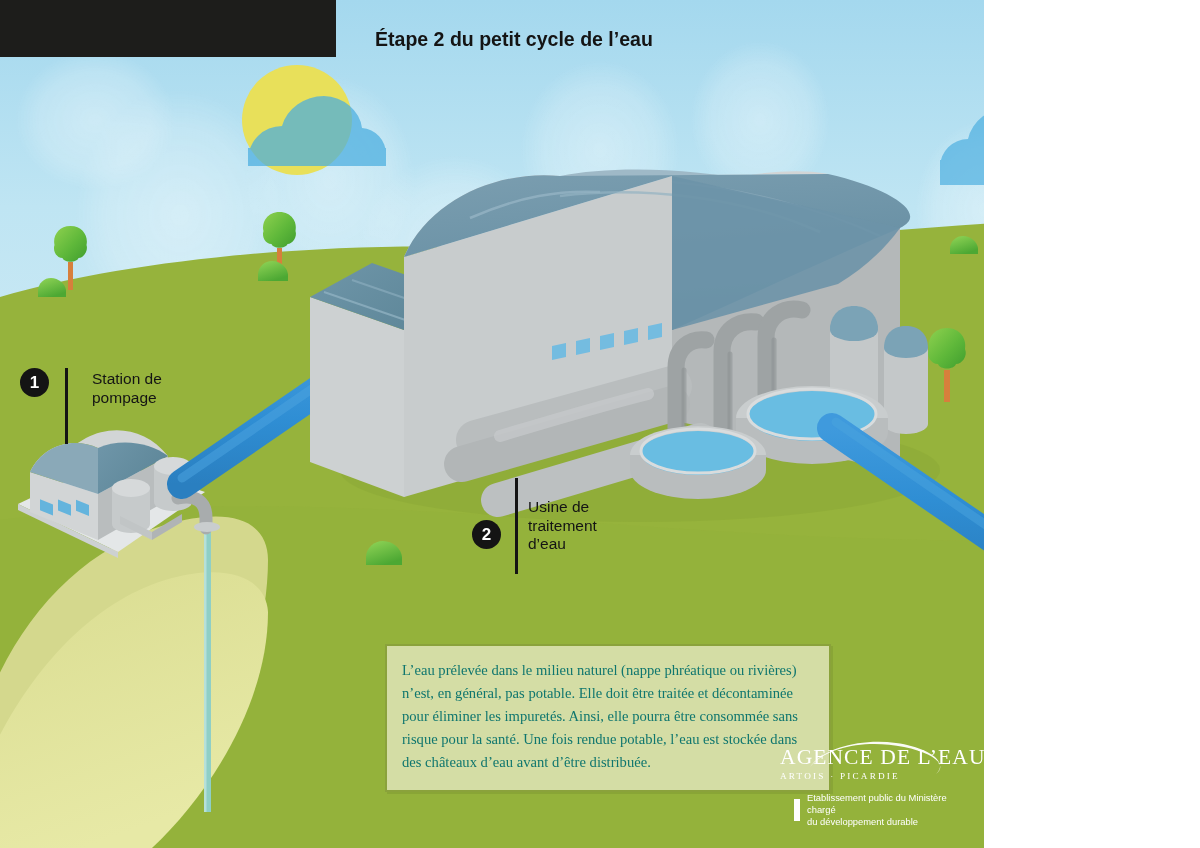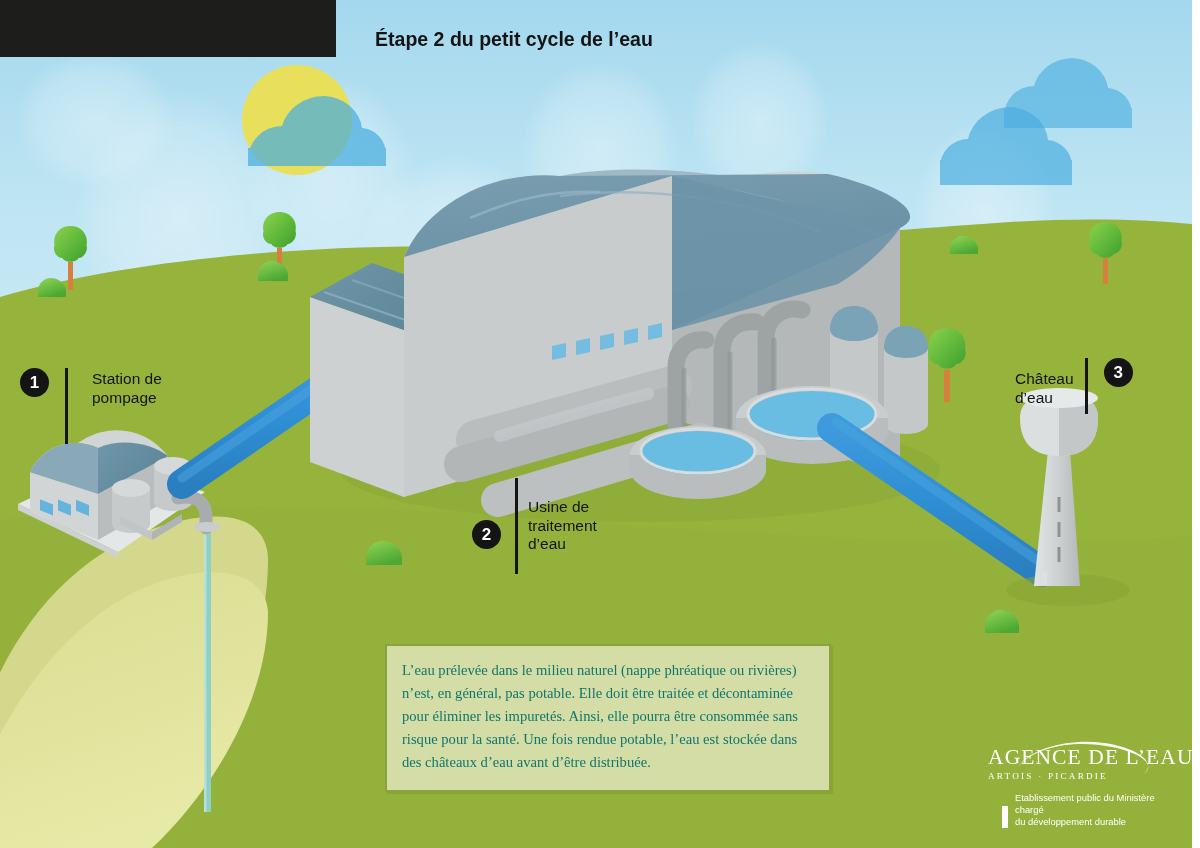--- a/index.html
+++ b/index.html
@@ -5,21 +5,21 @@
 <style>
   html, body {
     margin: 0; padding: 0;
     background: #ffffff;
   }
   body {
     font-family: "Liberation Sans", sans-serif;
   }
   #stage {
     position: relative;
-    width: 1192px;
+    width: 984px;
     height: 848px;
     overflow: hidden;
     background: #bfe4f2;
   }
   #stage svg.layer {
     position: absolute;
     left: 0; top: 0;
     width: 1200px;
     height: 848px;
   }
@@ -153,21 +153,21 @@
     margin-top: 1px;
   }
   .logo-swoosh {
     position: absolute;
     left: 28px; top: -4px;
     width: 150px; height: 36px;
     pointer-events: none;
   }
   .logo-ministry {
     display: flex;
-    align-items: flex-end;
+    align-items: center;
     gap: 7px;
     margin-top: 11px;
     margin-left: 14px;
   }
   .logo-bar {
     width: 6px; height: 22px;
     background: #ffffff;
     flex: none;
   }
   .logo-ministry-text {

